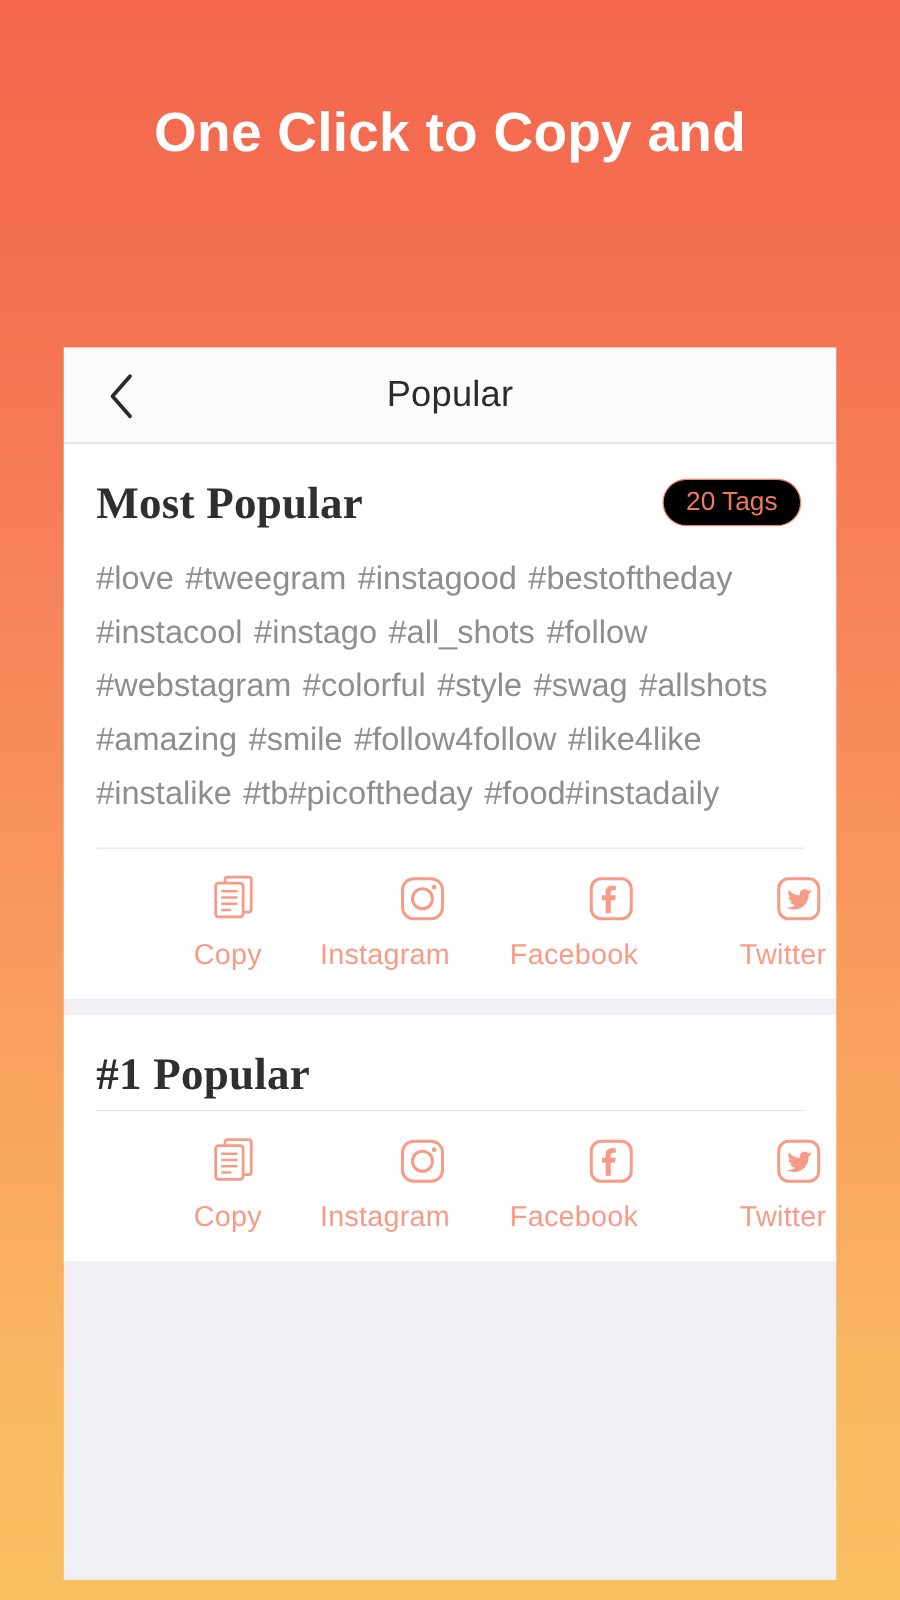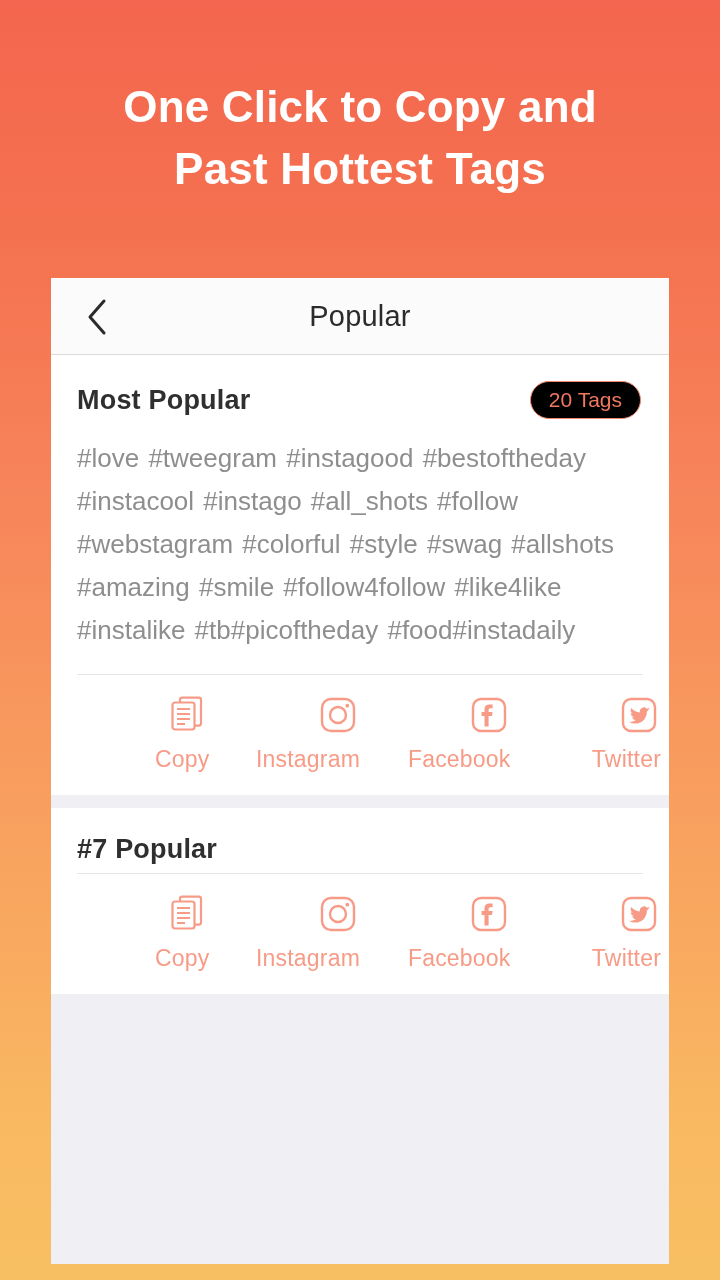--- a/index.html
+++ b/index.html
@@ -76,24 +76,25 @@
   }
   .card + .card { margin-top: 13px; }
 
   .card-head {
     display: flex;
     align-items: center;
     justify-content: space-between;
     padding: 26px 28px 8px 26px;
   }
   .card-title {
-    font-size: 27px;
+    font-size: 36px;
     color: #2f2f2f;
     font-weight: bold;
     letter-spacing: 0.2px;
+    font-family: Liberation Serif, serif;
   }
   .tag-badge {
     border: 1px solid #f1836b;
     color: #f0785f;
     border-radius: 22px;
     padding: 7px 18px 8px;
     font-size: 21px;
     line-height: 1;
     background: #000000;
     white-space: nowrap;
@@ -137,21 +138,20 @@
     color: #f79b86;
     letter-spacing: 0.2px;
   }
   .action svg { display: block; }
 </style>
 </head>
 <body>
 
 <div class="headline">
   <span class="line">One Click to Copy and</span>
-  <span class="line">Past Hottest Tags</span>
 </div>
 
 <div class="app-frame">
 
   <div class="navbar">
     <div class="back-btn">
       <span>
         <svg width="24" height="40" viewBox="0 0 24 40" fill="none" xmlns="http://www.w3.org/2000/svg">
           <path d="M19 4 L5 20 L19 36" stroke="#2b2b2b" stroke-width="3" stroke-linecap="round" stroke-linejoin="round"></path>
         </svg>
@@ -209,21 +209,21 @@
               <path d="M31 14.3c-.8.4-1.7.6-2.6.8.9-.6 1.6-1.5 2-2.5-.9.5-1.9.9-2.9 1.1a4.5 4.5 0 0 0-7.8 3.1c0 .4 0 .7.1 1-3.8-.2-7.1-2-9.3-4.8-.4.7-.6 1.5-.6 2.3 0 1.6.8 3 2 3.8-.7 0-1.5-.2-2-.6 0 2.2 1.6 4 3.6 4.4-.4.1-.8.2-1.2.2-.3 0-.6 0-.8-.1.6 1.8 2.2 3.1 4.2 3.1A9 9 0 0 1 9 28c-.4 0-.7 0-1.1-.1a12.7 12.7 0 0 0 6.9 2c8.2 0 12.7-6.8 12.7-12.7v-.6c.9-.6 1.7-1.4 2.3-2.3z" fill="#f79b86" transform="translate(1.2,0) scale(0.92) translate(1.5,1.2)"></path>
             </svg>
           </span>
           <span class="label">Twitter</span>
         </div>
       </div>
     </div>
 
     <div class="card">
       <div class="card-head">
-        <div class="card-title">#7 Popular</div>
+        <div class="card-title">#1 Popular</div>
       </div>
       <div class="divider"></div>
       <div class="actions">
         <div class="action">
           <span class="glyph">
             <svg width="40" height="40" viewBox="0 0 40 40" xmlns="http://www.w3.org/2000/svg">
               <rect x="4.5" y="7.5" width="22" height="27" rx="2.5" fill="none" stroke="#f79b86" stroke-width="2.2"></rect>
               <path d="M12 7.5 V4.6 a2 2 0 0 1 2-2 h17 a2 2 0 0 1 2 2 v24 a2 2 0 0 1-2 2 h-4.5" fill="none" stroke="#f79b86" stroke-width="2.2"></path>
               <line x1="9" y1="14" x2="22" y2="14" stroke="#f79b86" stroke-width="2"></line>
               <line x1="9" y1="19" x2="22" y2="19" stroke="#f79b86" stroke-width="2"></line>

